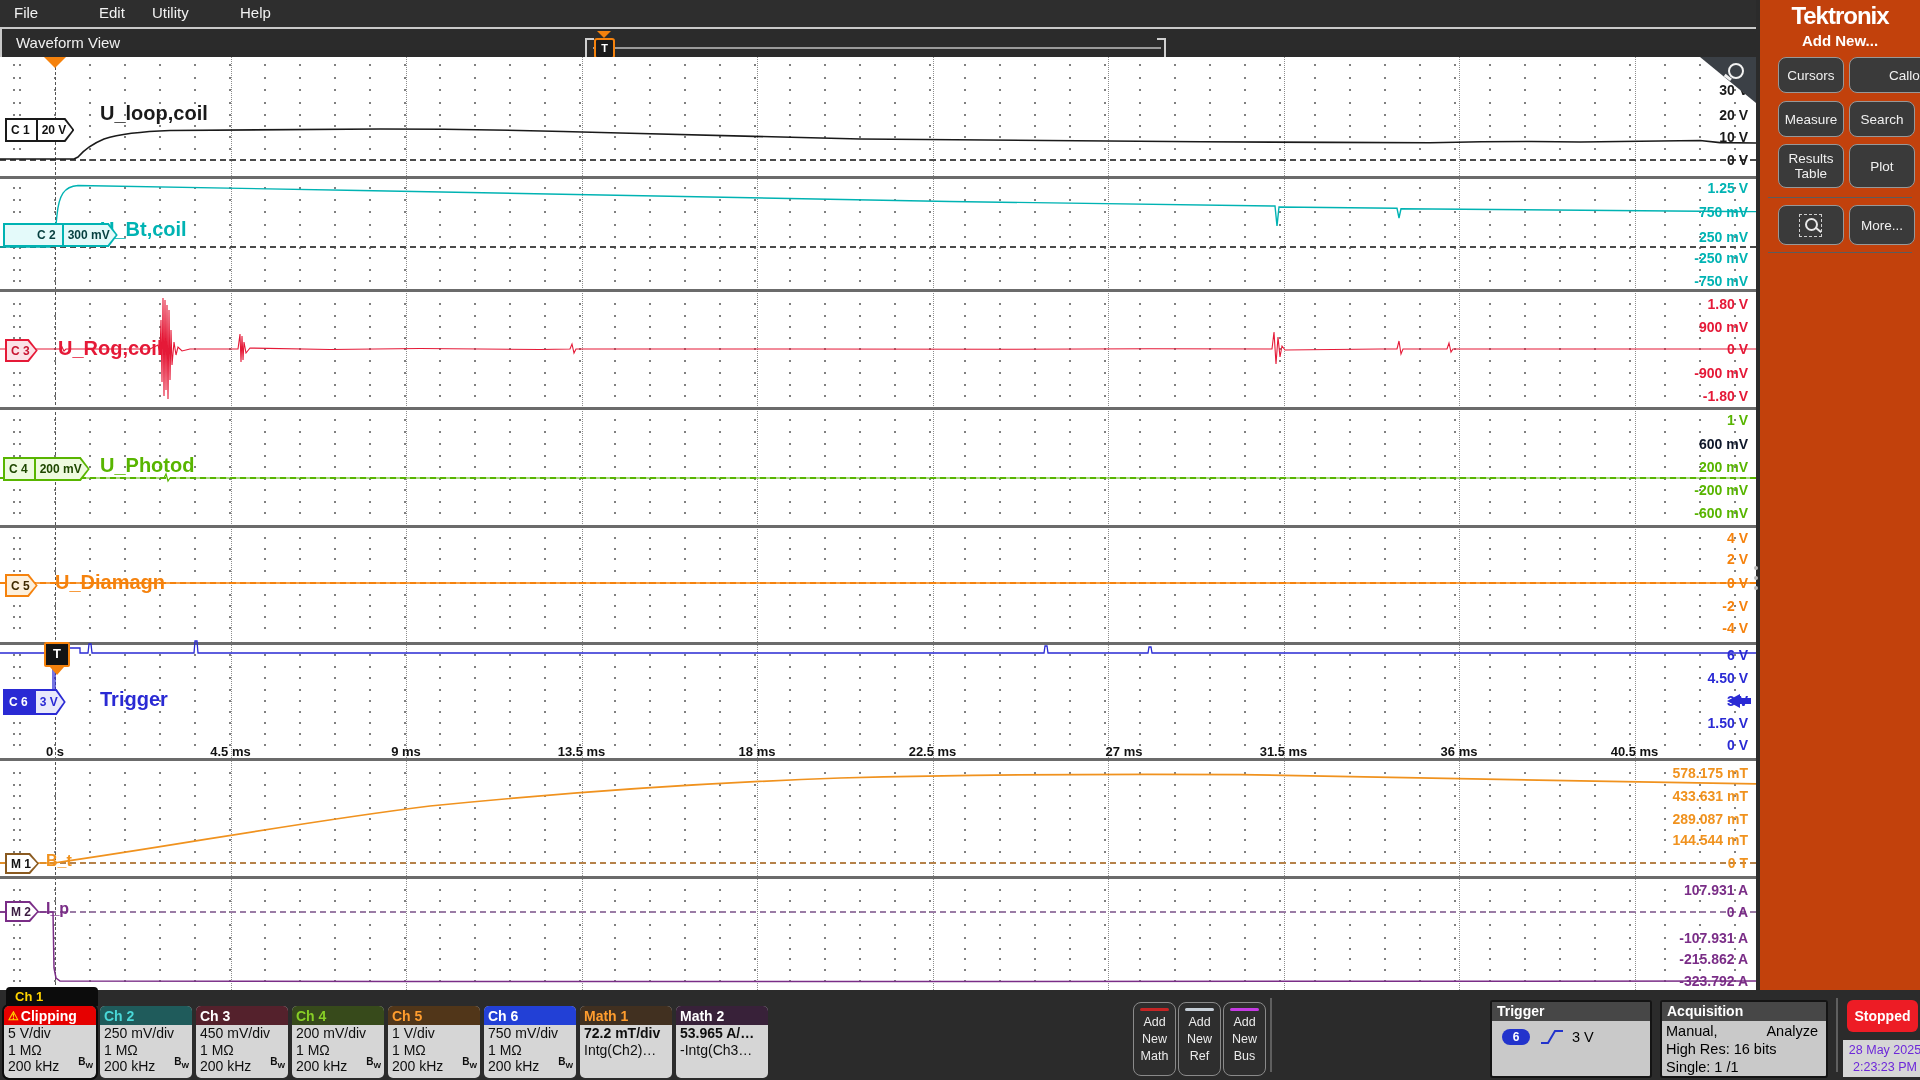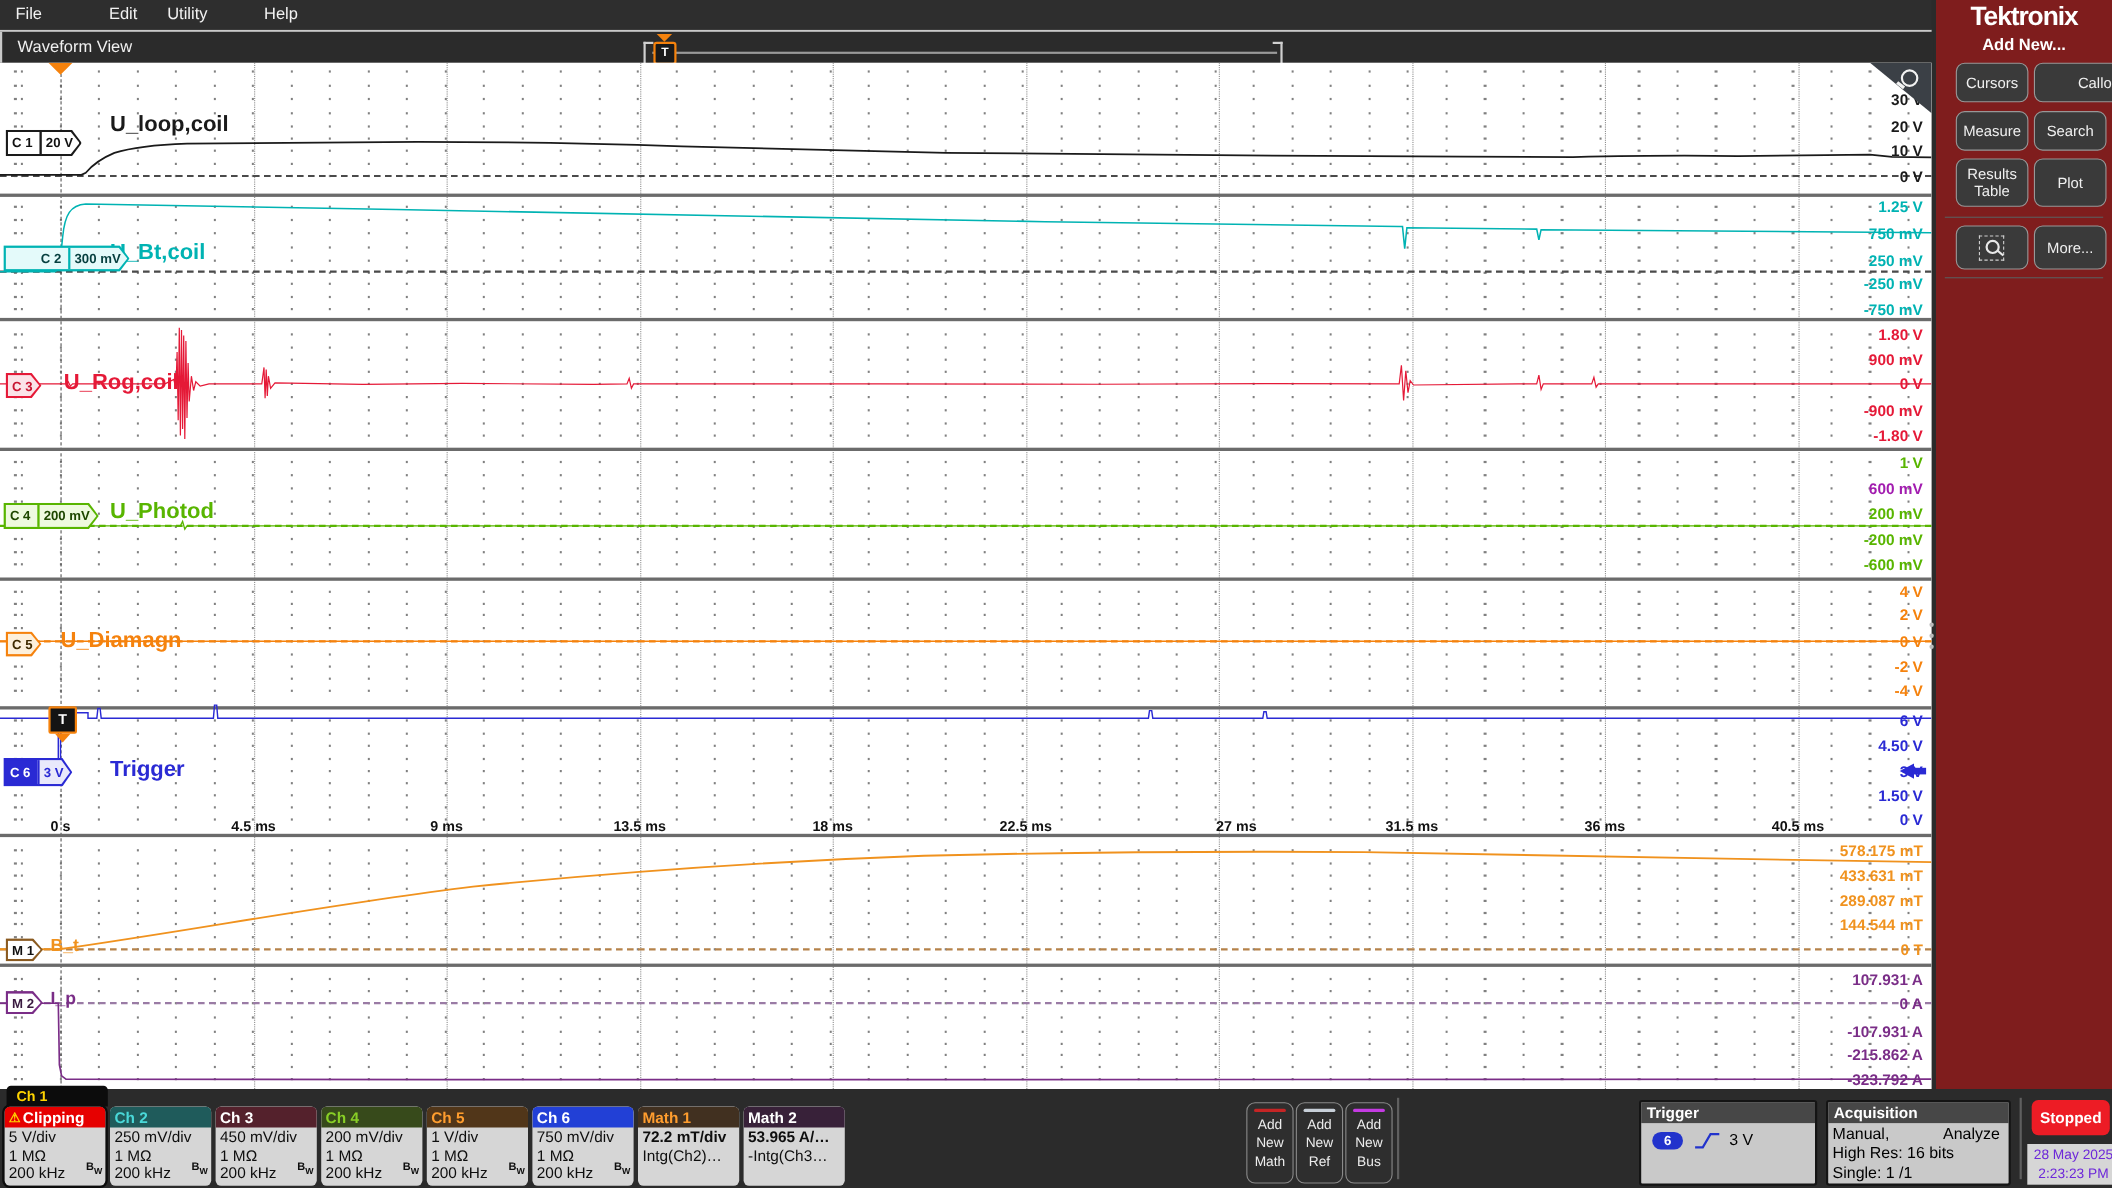--- a/index.html
+++ b/index.html
@@ -40,21 +40,21 @@
   #tflag-tip{position:absolute;left:50px;top:610px;width:0;height:0;border-left:7px solid transparent;border-right:7px solid transparent;border-top:8px solid #f5820d;z-index:7;}
   #lvl-arrow{position:absolute;left:1727px;top:637px;width:26px;height:14px;z-index:7;}
   #lvl-arrow .tri{position:absolute;left:0;top:0;width:0;height:0;border-top:7px solid transparent;border-bottom:7px solid transparent;border-right:13px solid #2a2ad4;}
   #lvl-arrow .tail{position:absolute;left:12px;top:4px;width:12px;height:6px;background:#2a2ad4;}
   #zoomcorner{position:absolute;right:0;top:0;width:0;height:0;border-top:46px solid #3b4046;border-left:56px solid transparent;z-index:8;}
   #zoomglyph{position:absolute;right:12px;top:6px;width:12px;height:12px;border:2.5px solid #f2f2f2;border-radius:50%;z-index:9;}
   #zoomglyph-h{position:absolute;right:24px;top:19px;width:8px;height:2.5px;background:#f2f2f2;transform:rotate(38deg);z-index:9;}
   #divider-dots{position:absolute;left:1754px;top:560px;z-index:21;}
   #divider-dots i{display:block;width:4px;height:4px;border-radius:50%;background:#bbb;margin:6px 0;}
   
-  #sidebar{position:absolute;left:1760px;top:0;width:160px;height:990px;background:#7f1d1d;z-index:20;}
+  #sidebar{position:absolute;left:1760px;top:0;width:160px;height:990px;background:#c2410c;z-index:20;}
   #logo{position:absolute;left:0;top:2px;width:160px;text-align:center;color:#fff;font:700 24px "Liberation Sans",sans-serif;letter-spacing:-1px;}
   #addnew{position:absolute;left:0;top:32px;width:160px;text-align:center;color:#fff;font:700 15px "Liberation Sans",sans-serif;}
   .sbtn{position:absolute;width:64px;background:#3a3a3a;border:1.5px solid #989898;border-radius:8px;color:#f0f0f0;
         font:400 13.5px/15px "Liberation Sans",sans-serif;display:flex;align-items:center;justify-content:center;text-align:center;cursor:default;}
   .sdiv{position:absolute;left:8px;width:144px;height:1px;background:#5c5c5c;}
   #ztool{position:absolute;left:18px;top:205px;width:64px;height:38px;background:#3a3a3a;border:1.5px solid #989898;border-radius:8px;}
   #ztool .box{position:absolute;left:20px;top:8px;width:21px;height:21px;border:1.5px dashed #cfcfcf;}
   #ztool .cir{position:absolute;left:26px;top:12px;width:9px;height:9px;border:2px solid #e8e8e8;border-radius:50%;}
   #ztool .hnd{position:absolute;left:36px;top:23px;width:7px;height:2px;background:#e8e8e8;transform:rotate(40deg);}
   
@@ -207,21 +207,21 @@
     <div class="dotrow" style="top: 374px;"></div>
     <div class="dotrow" style="top: 386px;"></div>
     <div class="dotrow" style="top: 397.5px;"></div>
     <div class="dotrow" style="top: 409px;"></div>
     <div class="dotrow" style="top: 420.5px;"></div>
     <div class="dotrow" style="top: 432px;"></div>
     <div class="dotrow" style="top: 443.5px;"></div>
     <div class="dotrow" style="top: 455px;"></div>
     <div class="zero" style="top: 420px; border-top-color: rgb(88, 181, 0);"></div>
     <span class="axlabel" style="top: 363px; color: rgb(88, 181, 0);">1 V</span>
-    <span class="axlabel" style="top: 387px; color: #a21caf;">600 mV</span>
+    <span class="axlabel" style="top: 387px; color: #0f172a;">600 mV</span>
     <span class="axlabel" style="top: 410px; color: rgb(88, 181, 0);">200 mV</span>
     <span class="axlabel" style="top: 433px; color: rgb(88, 181, 0);">-200 mV</span>
     <span class="axlabel" style="top: 456px; color: rgb(88, 181, 0);">-600 mV</span>
     <span class="chname" style="left: 100px; top: 409px; color: rgb(88, 181, 0); font-size: 20px;">U_Photod</span>
     <div class="flag" style="left: 3px; top: 400px; height: 20px; background: rgb(88, 181, 0);">
       <div class="flag-in">
         <span class="seg" style="background: rgb(238, 250, 223); color: rgb(30, 71, 0);">C 4</span>
         <span class="seg" style="background: rgb(238, 250, 223); color: rgb(30, 71, 0); border-left: 2px solid rgb(88, 181, 0);">200 mV</span>
       </div>
     </div>

